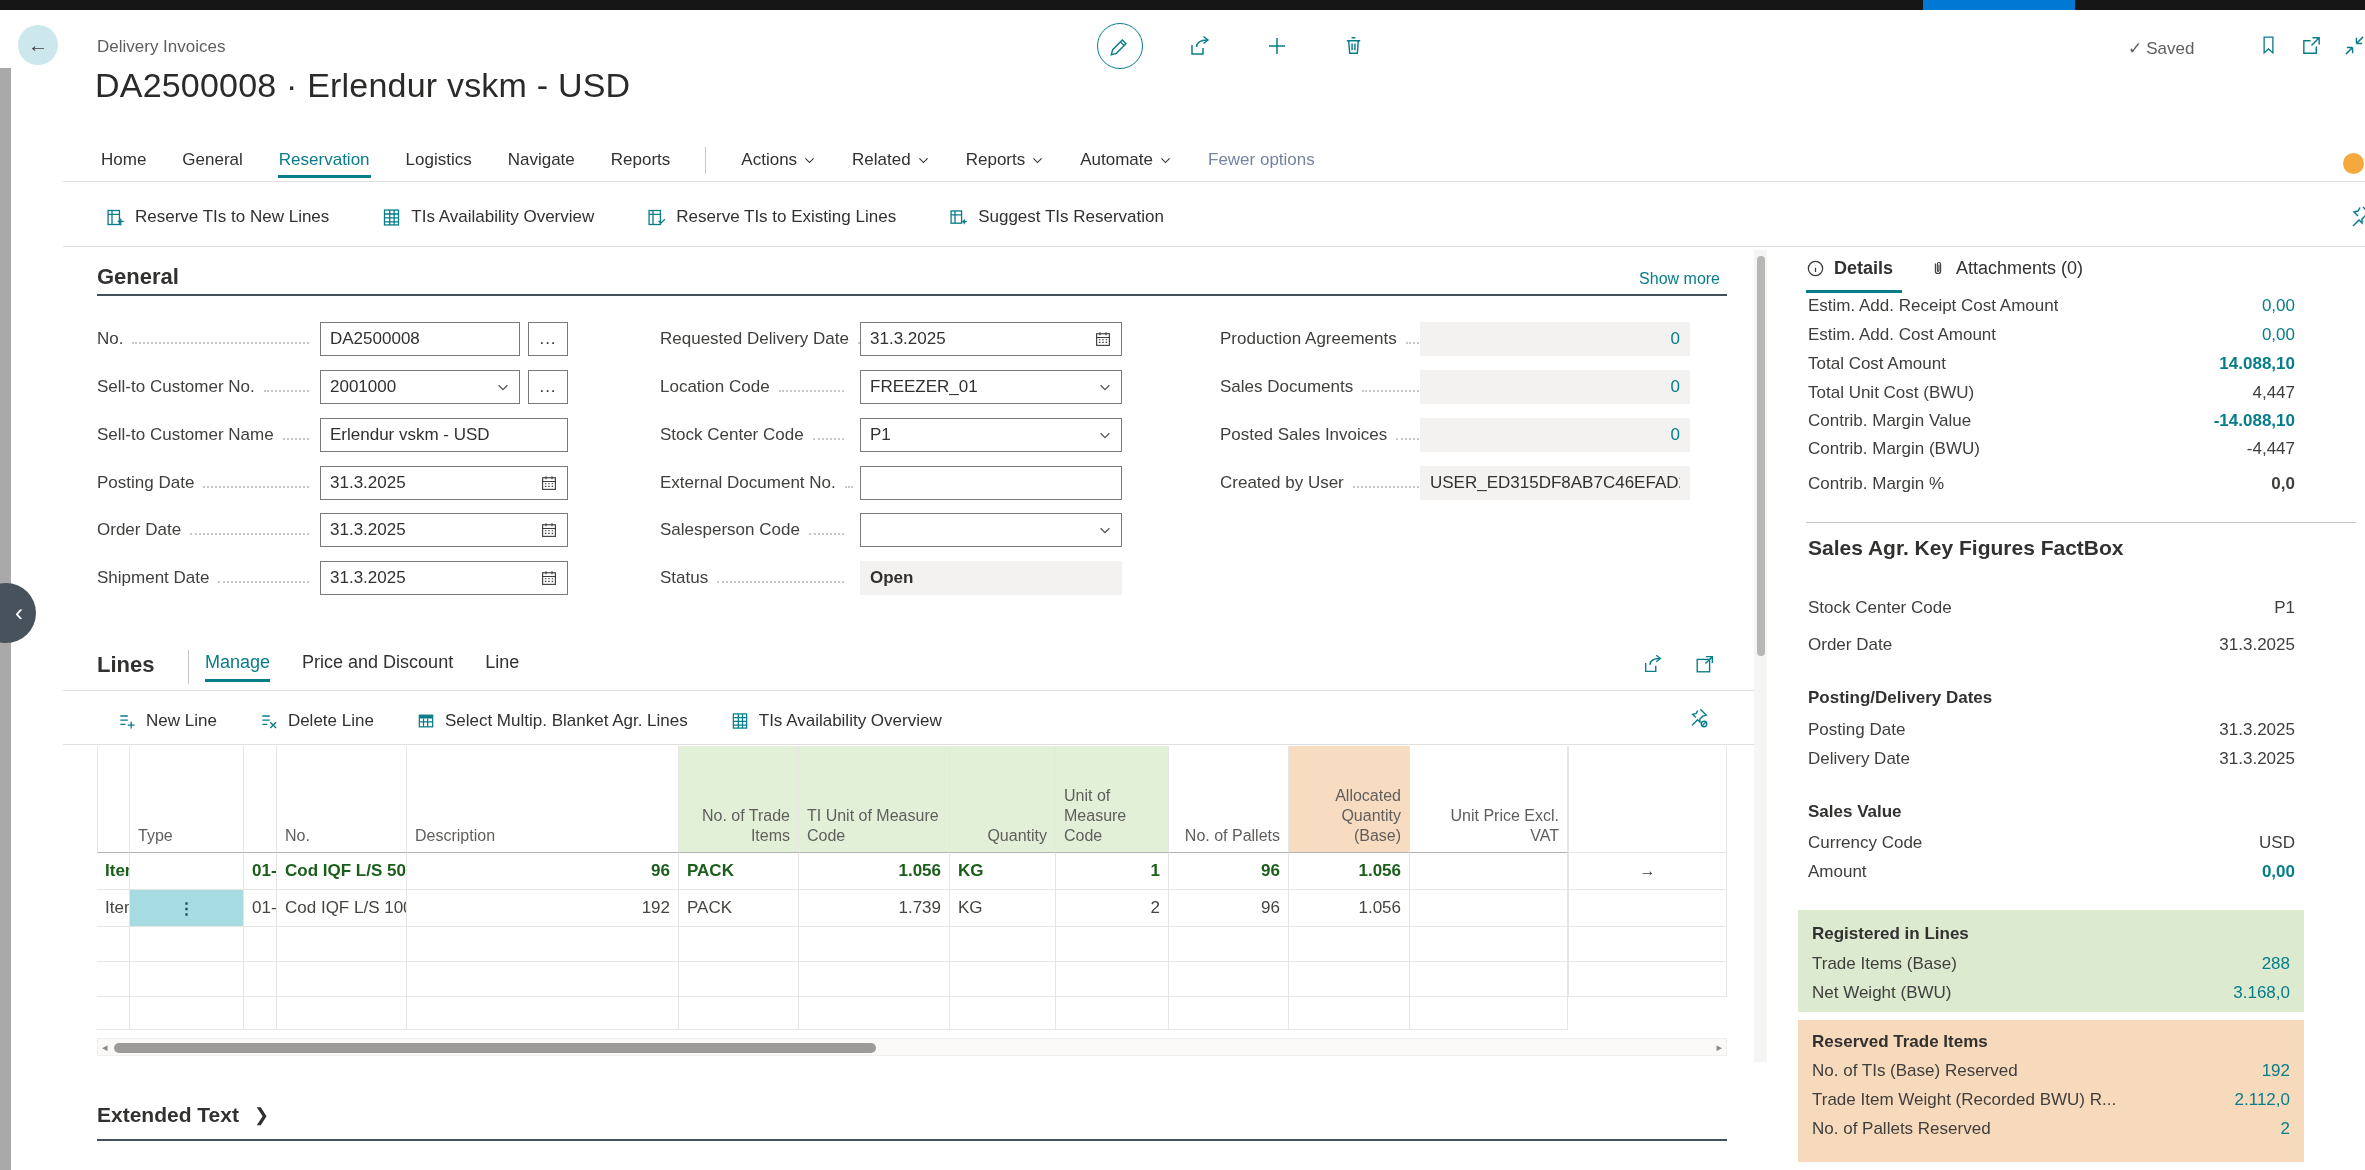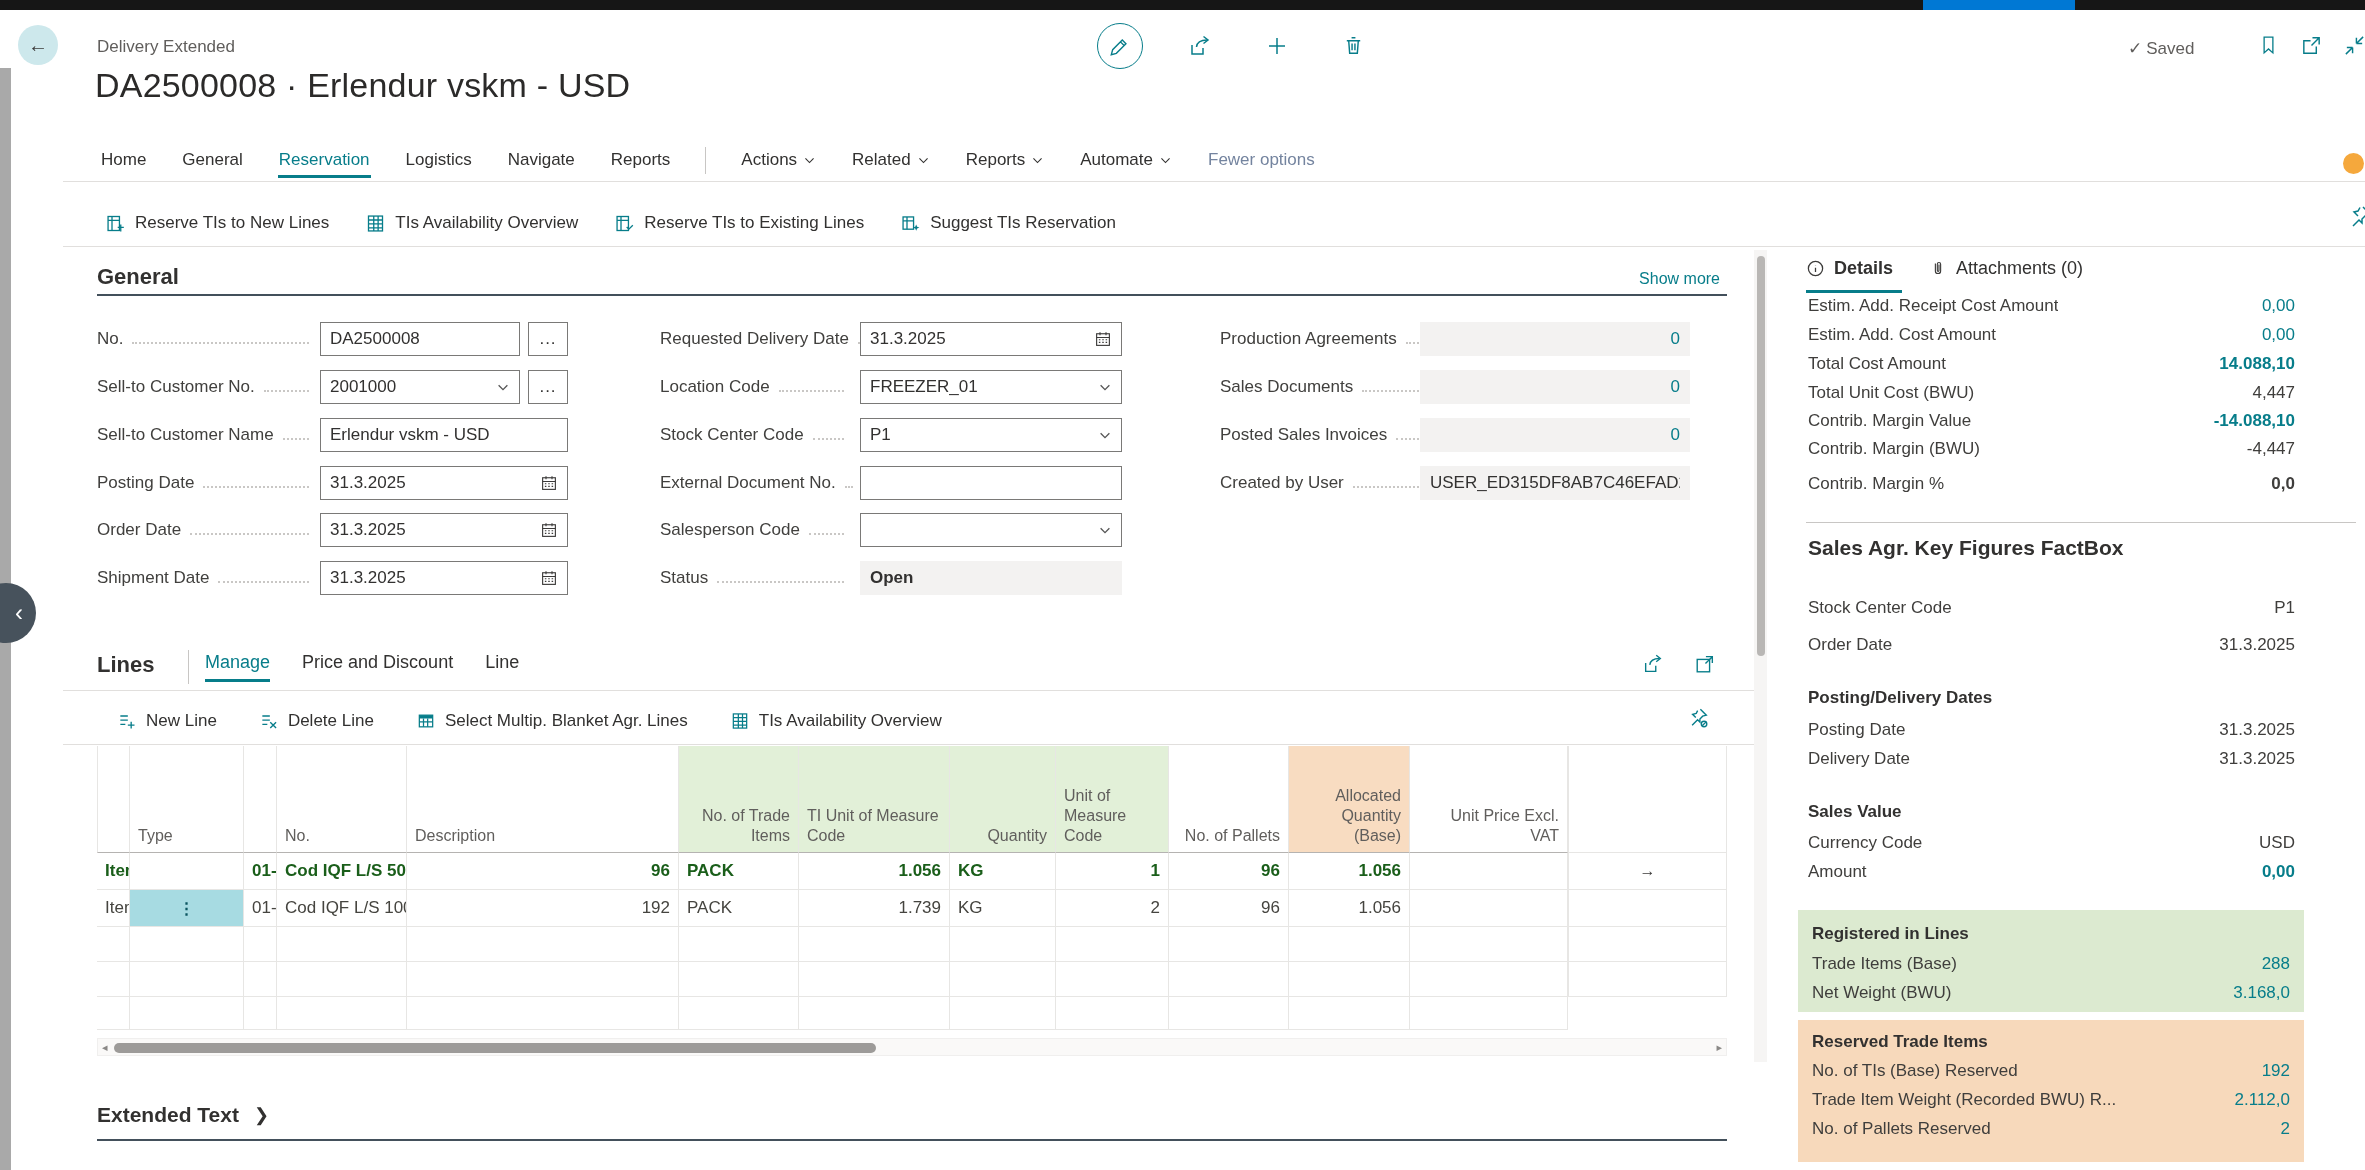--- a/index.html
+++ b/index.html
@@ -32,21 +32,21 @@
   .menurow { left:100px; top:144px; height:36px; display:flex; align-items:flex-start; gap:34px; }
   .mtab { font-size:17px; color:#323130; padding:6px 1px 8px 1px; white-space:nowrap;
     display:flex; align-items:center; gap:6px; }
   .mtab.active { color:#077d8a; border-bottom:3px solid #077d8a; padding-bottom:5px; }
   .mdivider { width:1px; height:27px; background:#c8c6c4; margin-top:3px; }
   .fewer { color:#74849f; }
   .rule-light { height:1px; background:#e1dfdd; }
   .orange-dot { left:2343px; top:153px; width:21px; height:21px; border-radius:50%; background:#f5a83c; }
 
   
-  .ribbon { left:105px; top:204px; height:38px; display:flex; align-items:center; gap:36px; }
+  .ribbon { left:105px; top:198px; height:38px; display:flex; align-items:center; gap:52px; }
   .ract { display:flex; align-items:center; gap:9px; font-size:17px; color:#323130; white-space:nowrap; }
 
   
   .secheading { font-size:22px; font-weight:700; color:#323130; }
   .showmore { left:1600px; top:270px; width:120px; text-align:right; font-size:16px; color:#077d8a; }
   .secrule { height:2px; background:#43505b; }
 
   .frow { position:absolute; display:flex; align-items:flex-end; height:34px; }
   .flabel { font-size:17px; color:#41403e; white-space:nowrap; padding-bottom:7px; }
   .leader { flex:1; margin:0 6px 12px 9px; border-bottom:2px dotted #c9c7c5; min-width:8px; }
@@ -125,21 +125,21 @@
   <div class="abs topbar-blue"></div>
 
   <div class="abs leftstrip"></div>
   <div class="abs slide-circle">
     <span>‹</span>
   </div>
 
   <div class="abs backbtn">
     <span>←</span>
   </div>
-  <div class="abs caption">Delivery Extended</div>
+  <div class="abs caption">Delivery Invoices</div>
   <div class="abs pagetitle">DA2500008 · Erlendur vskm - USD</div>
 
   <div class="abs iconbtn pencil-circle">
     <svg width="22" height="22" viewBox="0 0 24 24" fill="none" stroke="#077d8a" stroke-width="1.5">
         <path d="M14.5 5.5l4 4L8 20l-5.5 1.5L4 16 14.5 5.5zM12.5 7.5l4 4"></path>
       </svg>
   </div>
   <div class="abs iconbtn" style="left:1188px;top:34px">
     <svg width="24" height="24" viewBox="0 0 24 24" fill="none" stroke="#077d8a" stroke-width="1.5">
         <path d="M4 11v9h11v-6"></path>

